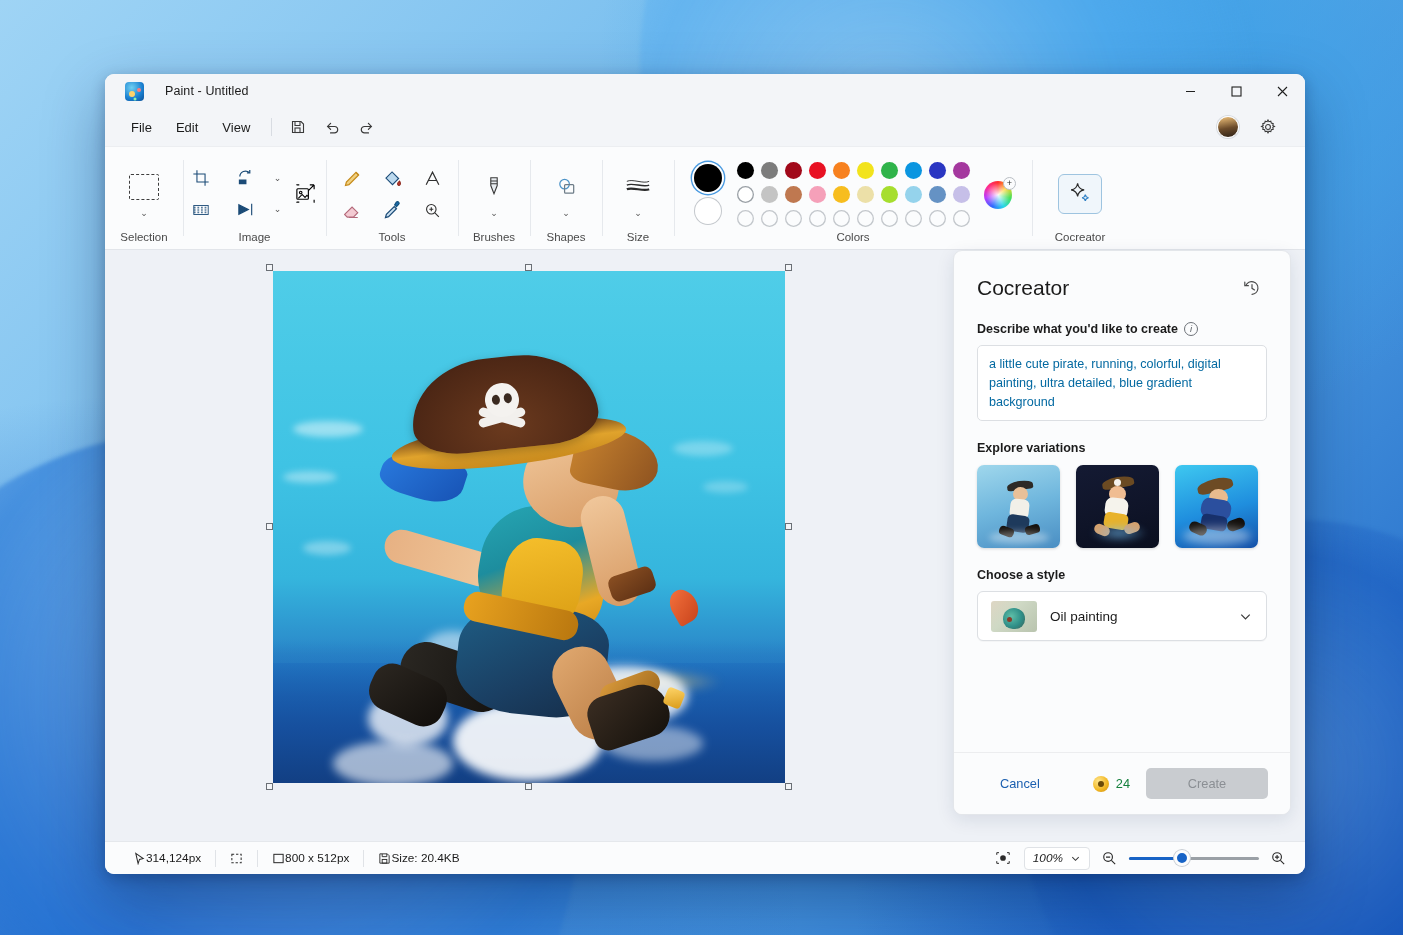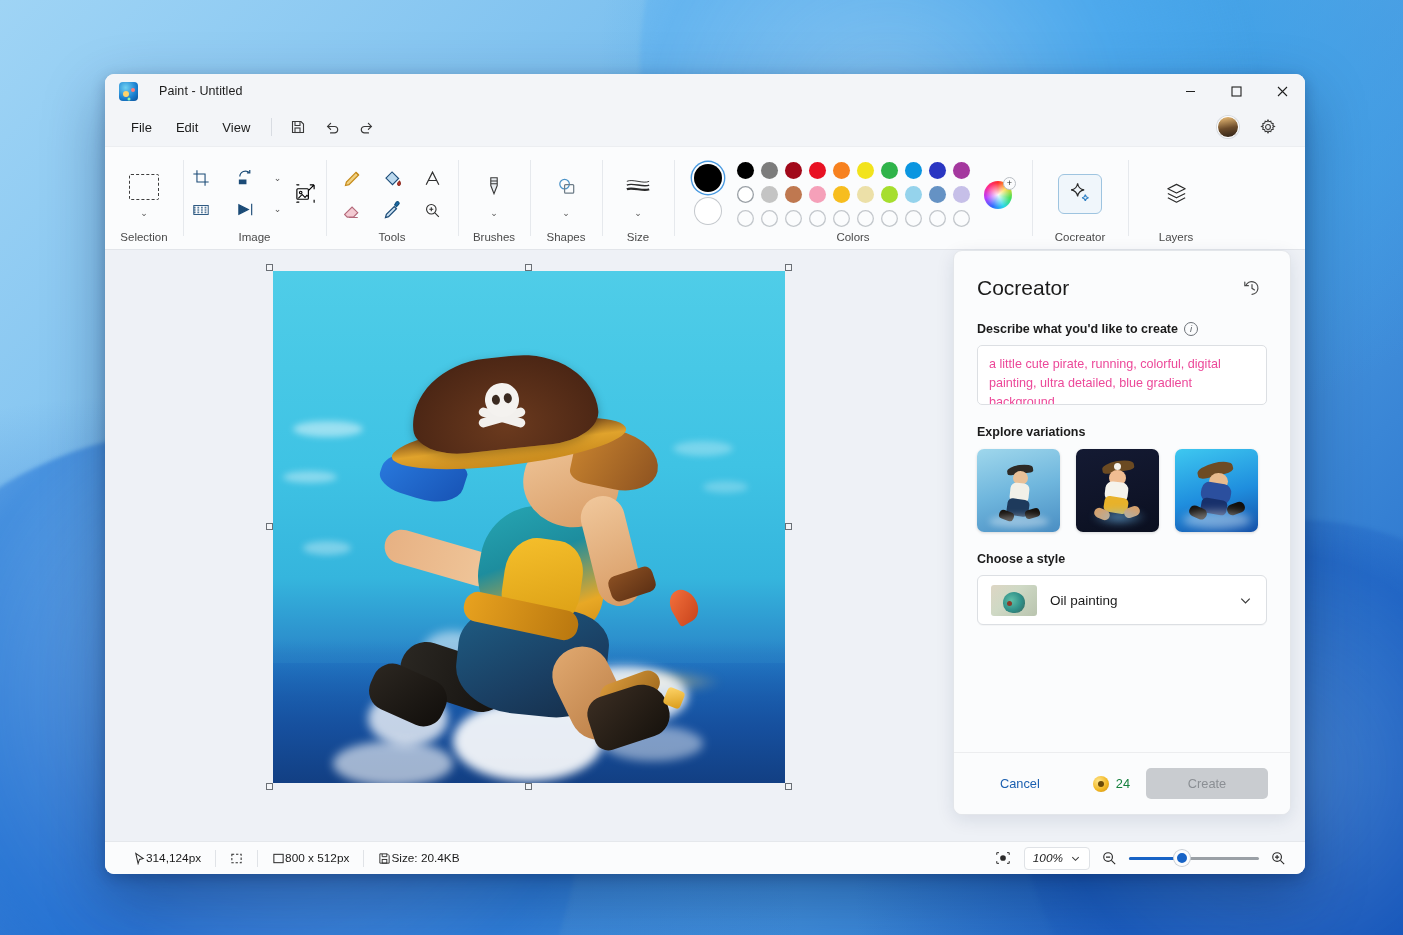--- a/index.html
+++ b/index.html
@@ -25,21 +25,21 @@
     background: radial-gradient(circle at 45% 45%, rgba(150,210,250,.35), rgba(25,90,190,.5) 50%, rgba(16,60,150,0) 74%); }
 
   
   .window {
     position: absolute; left: 105px; top: 74px; width: 1200px; height: 800px;
     background: #f3f5f8; border-radius: 9px;
     box-shadow: 0 24px 60px rgba(0,30,80,.38), 0 4px 14px rgba(0,20,60,.25);
     overflow: hidden; display: flex; flex-direction: column;
   }
   
-  .titlebar { height: 34px; display: flex; align-items: center; padding-left: 14px;
+  .titlebar { height: 34px; display: flex; align-items: center; padding-left: 20px;
     background: #f3f5f8; flex: none; }
   .app-icon { width: 19px; height: 19px; border-radius: 4px; flex: none;
     background: radial-gradient(circle at 35% 30%, #6fd0f2, #1a7fd0 60%, #0b4f96);
     position: relative; overflow: hidden; }
   .app-icon::after { content:""; position:absolute; left:4px; top:9px; width:6px; height:6px;
     border-radius:50%; background:#ffd36b; box-shadow: 7px -4px 0 -1px #ff7b7b, 3px 5px 0 -1.5px #8ff3b0; }
   .title-text { font-size: 12.5px; color: #1b1b1b; margin-left: 21px; letter-spacing: .1px; }
   .win-controls { margin-left: auto; display: flex; height: 34px; }
   .wbtn { width: 46px; height: 34px; display: flex; align-items: center; justify-content: center;
     color: #202020; }
@@ -198,22 +198,22 @@
     box-shadow: 0 5px 18px rgba(20,40,80,.10); display: flex; flex-direction: column; overflow: hidden;
   }
   .cc-scroll { flex: 1; padding: 22px 23px 0; overflow: hidden; }
   .cc-head { display: flex; align-items: center; justify-content: space-between; margin-bottom: 19px;}
   .cc-title { font-size: 21px; color: #1b1b1b; font-weight: 400; }
   .cc-hist { width: 30px; height: 30px; border-radius: 5px; display:flex; align-items:center;
     justify-content:center; color: #4a4a4a; }
   .cc-label { font-size: 12.5px; font-weight: bold; color: #1b1b1b; display: flex; align-items: center; gap: 6px; }
   .info-i { width: 14px; height: 14px; border-radius: 50%; border: 1.2px solid #6d7278; color: #5a5f65;
     font-size: 9.5px; line-height: 12px; text-align: center; font-weight: normal; font-style: italic; }
-  .cc-textarea { margin-top: 9px; height: 60px; border: 1px solid #dcdfe3; border-radius: 5px;
-    background: #fff; padding: 9px 11px; font-size: 12.6px; line-height: 19px; color: #ec4899; overflow: hidden; }
+  .cc-textarea { margin-top: 9px; height: 76px; border: 1px solid #dcdfe3; border-radius: 5px;
+    background: #fff; padding: 9px 11px; font-size: 12.6px; line-height: 19px; color: #0369a1; overflow: hidden; }
   .cc-sec { margin-top: 20px; }
   .style-select { margin-top: 9px; height: 50px; background: #fff; border: 1px solid #dcdfe3;
     border-radius: 6px; display: flex; align-items: center; padding: 0 13px; gap: 13px;
     box-shadow: 0 1px 1px rgba(0,0,0,.03); }
   .style-thumb { width: 46px; height: 31px; border-radius: 3px; flex: none;
     background: linear-gradient(135deg,#ded6c4 0%, #cfd9c5 40%, #b9c4ae 100%); position: relative; overflow: hidden; }
   .style-thumb::before { content:""; position:absolute; left:12px; top:7px; width:22px; height:21px; border-radius:50% 50% 45% 45%;
     background: radial-gradient(circle at 38% 40%, #5fbfa8, #2f8f88 55%, #3c5f55 100%); }
   .style-thumb::after { content:""; position:absolute; left:16px; top:16px; width:5px; height:5px; border-radius:50%;
     background:#8a3b2a; }
@@ -524,32 +524,20 @@
         <div class="cocreator-tile">
           <svg width="25" height="25" viewBox="0 0 26 26" fill="none" stroke="#2b2b2b" stroke-width="1.2">
             <path d="M10 2.5c.6 4 2.8 6.2 6.8 6.8-4 .6-6.2 2.8-6.8 6.8-.6-4-2.8-6.2-6.8-6.8 4-.6 6.2-2.8 6.8-6.8z"></path>
             <path d="M18 14c.3 2 1.4 3.1 3.4 3.4-2 .3-3.1 1.4-3.4 3.4-.3-2-1.4-3.1-3.4-3.4 2-.3 3.1-1.4 3.4-3.4z" stroke="#2f7fc4" fill="#dcebf8"></path>
           </svg>
         </div>
       </div>
       <div class="group-label">Cocreator</div>
     </div>
 
-    <div class="group g-layers">
-      <div class="group-body">
-        <div class="tile" style="width:44px;height:40px;">
-          <svg width="25" height="25" viewBox="0 0 26 26" fill="none" stroke="#2b2b2b" stroke-width="1.2" stroke-linejoin="round">
-            <path d="M13 3.5l9 4.5-9 4.5-9-4.5z"></path>
-              <path d="M4 13l9 4.5 9-4.5"></path>
-              <path d="M4 17.5l9 4.5 9-4.5"></path>
-          </svg>
-        </div>
-      </div>
-      <div class="group-label">Layers</div>
-    </div>
   </div>
 
   <div class="workarea">
     <div class="canvas-area">
       <div class="canvas-wrap">
         <div class="canvas">
 
           <div class="cloud" style="left:20px;top:150px;width:70px;height:16px;opacity:.55;"></div>
           <div class="cloud" style="left:10px;top:200px;width:54px;height:12px;opacity:.45;"></div>
           <div class="cloud" style="left:30px;top:270px;width:48px;height:14px;opacity:.4;"></div>

